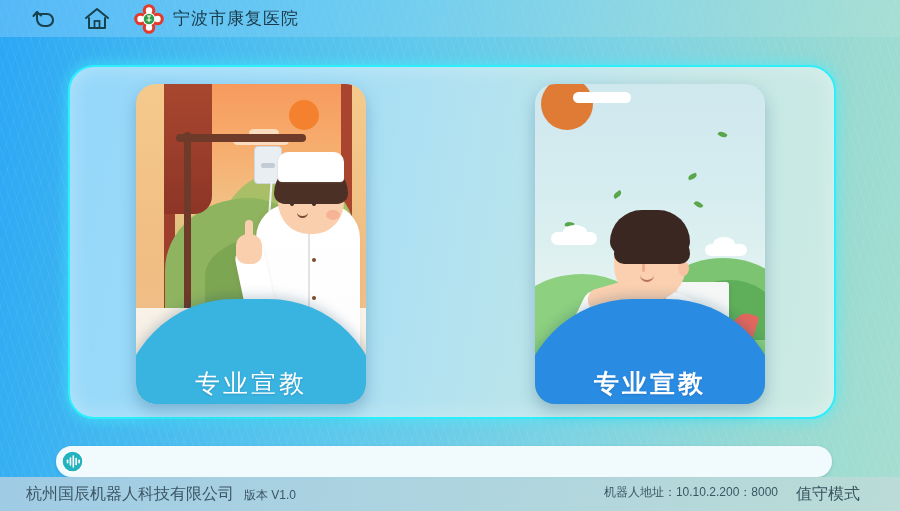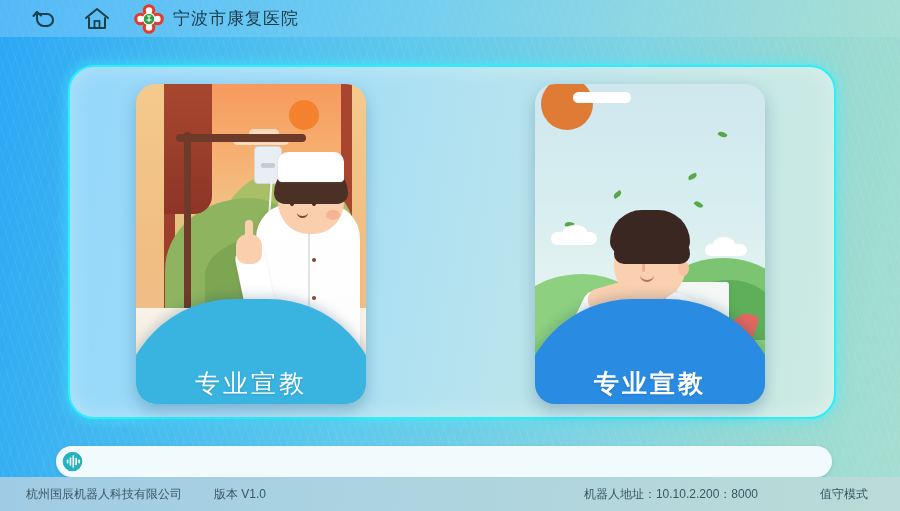--- a/index.html
+++ b/index.html
@@ -277,25 +277,25 @@
   
   .footer {
     position: absolute;
     left: 0; bottom: 0;
     width: 900px; height: 34px;
     background: linear-gradient(100deg, rgba(168,205,227,0.92) 0%, rgba(178,212,223,0.92) 45%, rgba(188,219,215,0.92) 100%);
     display: flex; align-items: center;
     z-index: 5;
   }
   .footer-left { display:flex; align-items: baseline; padding-left: 26px; }
-  .footer-right { display:flex; align-items: flex-start; margin-left:auto; padding-right: 32px; }
-  .f-company { font-size: 12px; color: #3b5663; margin-right: 32px; white-space: nowrap; }
+  .footer-right { display:flex; align-items: flex-start; margin-left:auto; padding-right: 40px; }
+  .f-company { font-size: 16px; color: #3b5663; margin-right: 10px; white-space: nowrap; }
   .f-version { font-size: 12px; color: #3b5663; white-space: nowrap; text-align: center; }
   .f-addr { font-size: 12px; color: #3b5663; margin-right: 18px; white-space: nowrap; }
-  .f-mode { font-size: 12px; color: #3b5663; white-space: nowrap; margin-left: 44px; }
+  .f-mode { font-size: 16px; color: #3b5663; white-space: nowrap; }
 </style>
 </head>
 <body>
 
 <div id="app">
 
   <div class="header">
     <div class="hdr-left">
 
       <span class="icon-btn back-icon">

